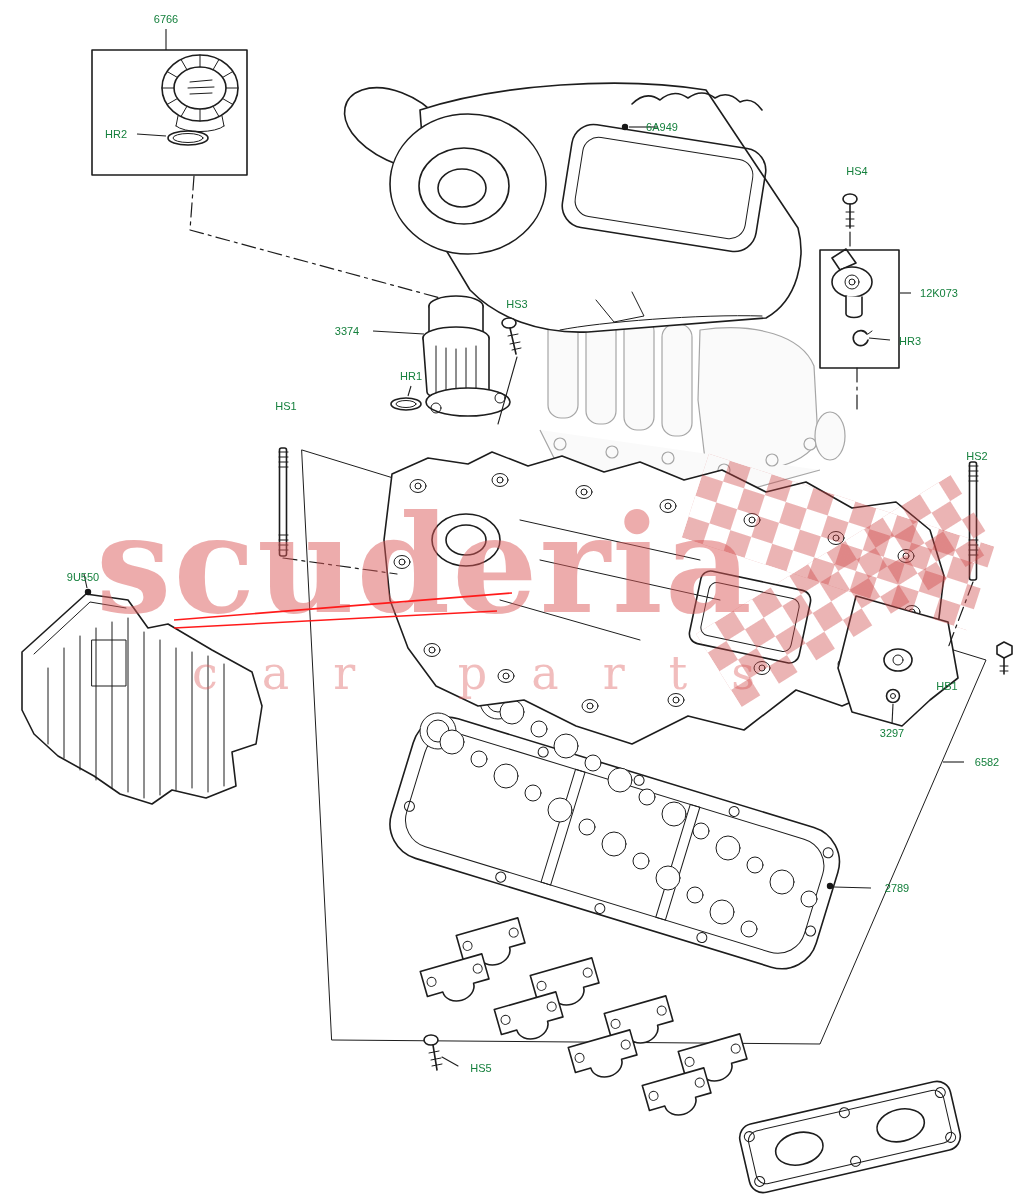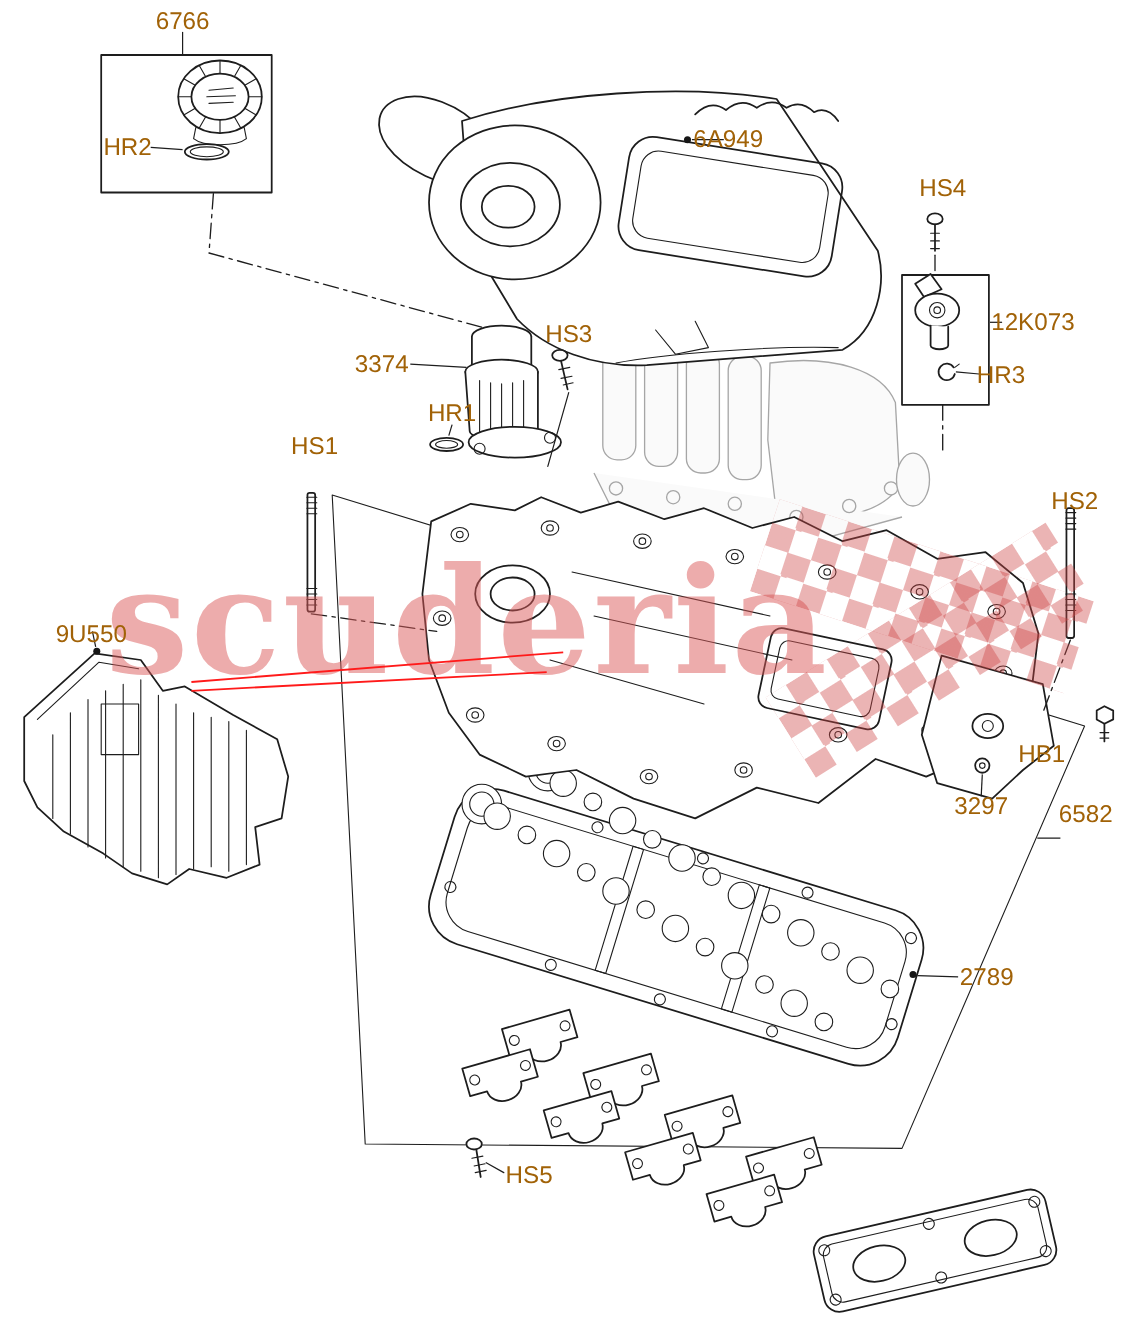--- a/index.html
+++ b/index.html
@@ -7,21 +7,21 @@
           font-family:"Liberation Sans",sans-serif}
   svg.art{position:absolute;left:0;top:0;z-index:1}
   svg.overlay{position:absolute;left:0;top:0;z-index:4;pointer-events:none}
   .k{stroke:#1d1d1d;stroke-width:1.6;fill:none;stroke-linecap:round;stroke-linejoin:round}
   .w{fill:#fff}
   .t{stroke-width:1}
   .g{stroke:#a6a6a6;stroke-width:1.2;fill:#fafafa;stroke-linejoin:round}
   .dd{stroke-dasharray:14 5 3 5;stroke-width:1.2}
   .lead{stroke:#1d1d1d;stroke-width:1.1;fill:none}
   .dot{fill:#161616;stroke:none}
-  .part-label{position:absolute;transform:translate(-50%,-50%);font-size:22px;color:#a16207;
+  .part-label{position:absolute;transform:translate(-50%,-50%);font-size:11px;color:#15803d;
               white-space:nowrap;z-index:5;cursor:pointer}
   .wm-brand{position:absolute;left:96px;top:492px;font-family:"DejaVu Serif",serif;font-weight:700;
             font-size:134px;line-height:1.1;color:rgba(219,90,90,.5);letter-spacing:2px;
             z-index:3;pointer-events:none}
   .wm-tag{position:absolute;left:192px;top:646px;font-family:"DejaVu Serif",serif;
           font-size:46px;color:rgba(219,90,90,.4);letter-spacing:44px;z-index:3;pointer-events:none}
   .flag{position:absolute;z-index:3;opacity:.45;pointer-events:none;
         background:repeating-conic-gradient(rgba(205,70,70,.9) 0% 25%, rgba(205,70,70,0) 0% 50%);
         background-size:44px 44px}
   .flag1{left:688px;top:498px;width:300px;height:88px;transform:rotate(18deg)}
@@ -321,20 +321,21 @@
       <line class="lead" x1="458" y1="1066" x2="442" y2="1057"></line>
     </g>
 
     <g>
       <line class="lead" x1="166" y1="29" x2="166" y2="50"></line>
       <line class="lead" x1="964" y1="762" x2="943" y2="762"></line>
     </g>
   </svg>
 
   <div class="wm-brand">scuderia</div>
+  <div class="wm-tag">car parts</div>
   <div class="flag flag1"></div>
   <div class="flag flag2"></div>
 
   <svg class="overlay" width="1032" height="1200" viewBox="0 0 1032 1200">
     <line x1="174" y1="620" x2="512" y2="593" stroke="#ff1a1a" stroke-width="1.6"></line>
     <line x1="174" y1="628" x2="497" y2="611" stroke="#ff1a1a" stroke-width="1.6"></line>
   </svg>
 
   <div class="part-label" style="left:166px;top:19px">6766</div>
   <div class="part-label" style="left:116px;top:134px">HR2</div>
@@ -343,17 +344,17 @@
   <div class="part-label" style="left:939px;top:293px">12K073</div>
   <div class="part-label" style="left:910px;top:341px">HR3</div>
   <div class="part-label" style="left:517px;top:304px">HS3</div>
   <div class="part-label" style="left:347px;top:331px">3374</div>
   <div class="part-label" style="left:411px;top:376px">HR1</div>
   <div class="part-label" style="left:286px;top:406px">HS1</div>
   <div class="part-label" style="left:977px;top:456px">HS2</div>
   <div class="part-label" style="left:83px;top:577px">9U550</div>
   <div class="part-label" style="left:947px;top:686px">HB1</div>
   <div class="part-label" style="left:892px;top:733px">3297</div>
-  <div class="part-label" style="left:987px;top:740px">6582</div>
+  <div class="part-label" style="left:987px;top:762px">6582</div>
   <div class="part-label" style="left:897px;top:888px">2789</div>
   <div class="part-label" style="left:481px;top:1068px">HS5</div>
 
 </div>
 
 </body></html>

